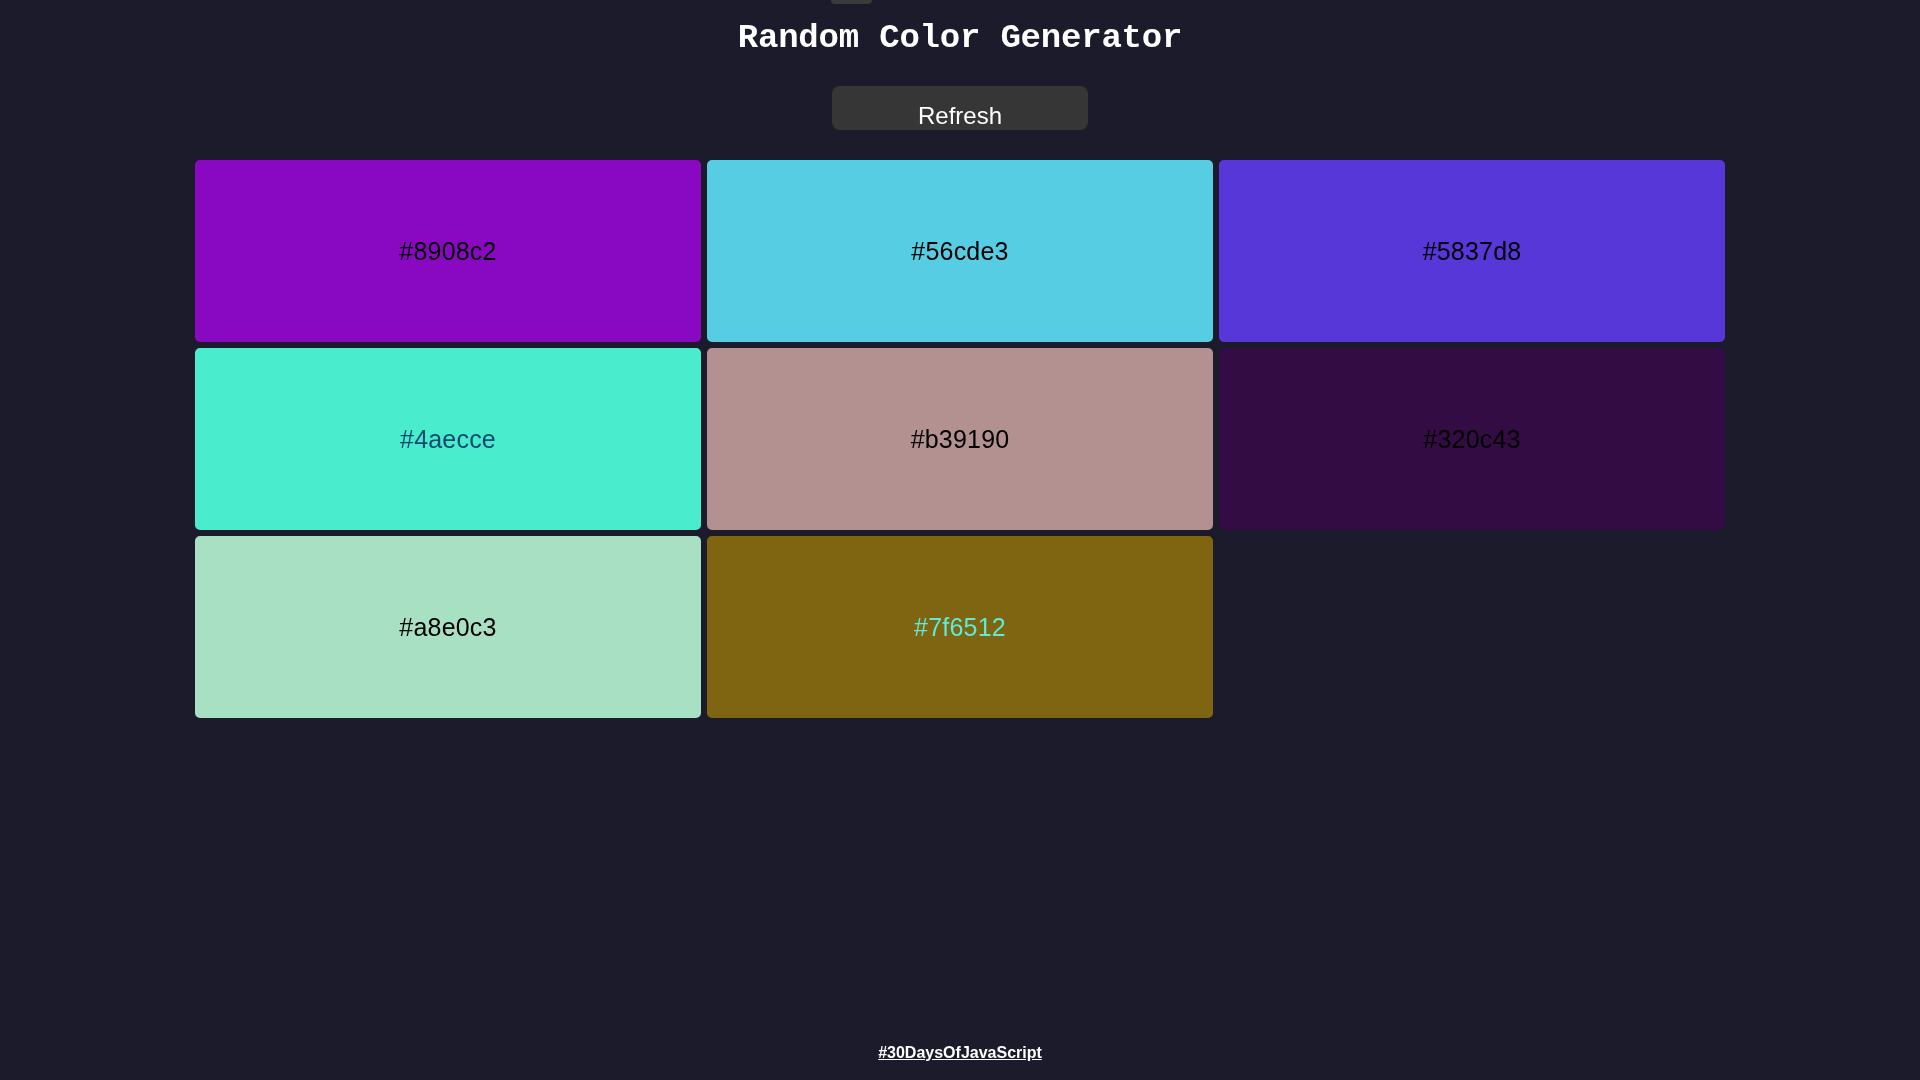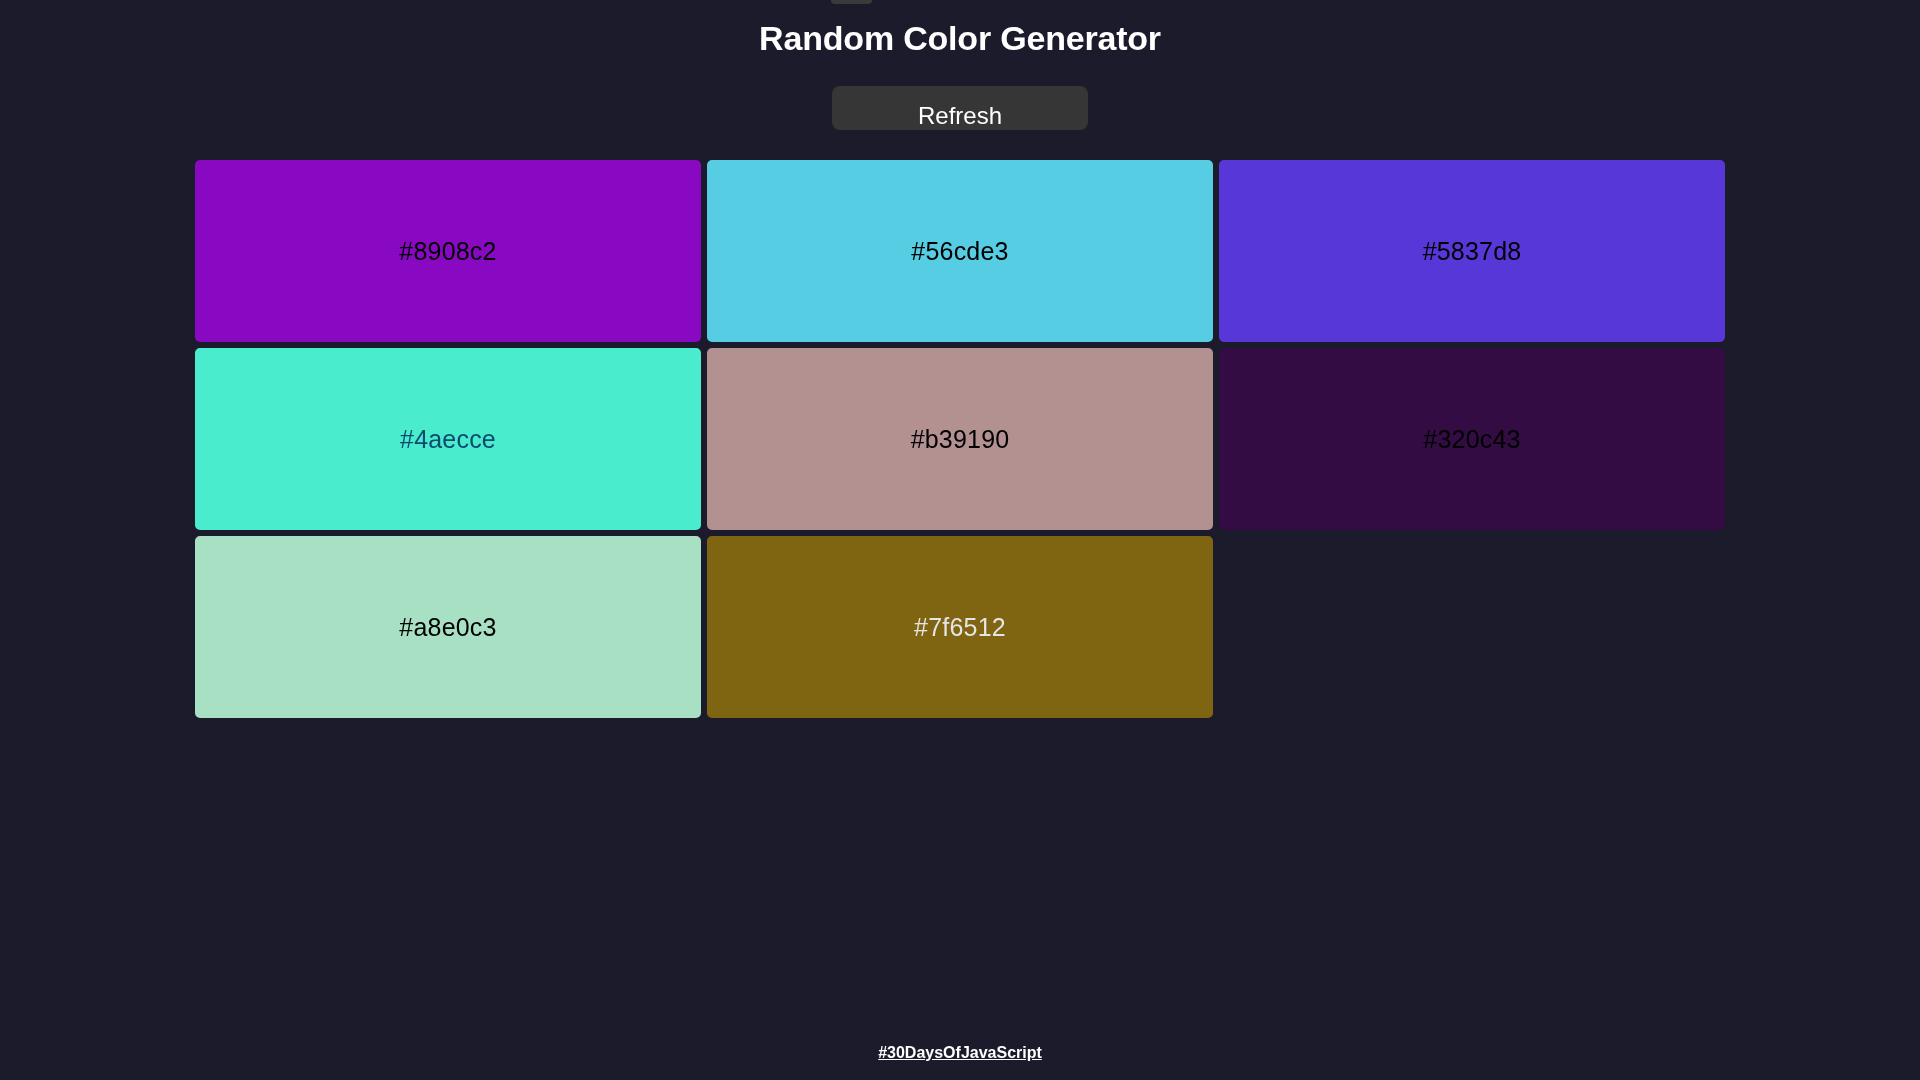--- a/index.html
+++ b/index.html
@@ -39,20 +39,21 @@
   }
 
   #page-title {
     font-size: 34px;
     font-weight: bold;
     letter-spacing: -0.2px;
     color: #ffffff;
     text-align: right;
     line-height: 1.18;
     margin-top: 6px;
+    font-family: Liberation Mono, monospace;
   }
 
   #refresh-button {
     margin-top: 28px;
     width: 256px;
     height: 44px;
     background: #363636;
     color: #ffffff;
     border: none;
     border-radius: 8px;
@@ -155,21 +156,21 @@
 
     <div class="color-card" style="background-color: rgb(50, 12, 67);">
       <span class="color-code" style="color: rgb(0, 0, 0);">#320c43</span>
     </div>
 
     <div class="color-card" style="background-color: rgb(168, 224, 195);">
       <span class="color-code" style="color: rgb(0, 0, 0);">#a8e0c3</span>
     </div>
 
     <div class="color-card" style="background-color: rgb(127, 101, 18);">
-      <span class="color-code" style="color: #e5e5e5;">#7f6512</span>
+      <span class="color-code" style="color: #5eead4;">#7f6512</span>
     </div>
 
   </div>
 </div>
 
 <footer id="site-footer">
   <span class="footer-line">
     <a href="#">#30DaysOfJavaScript</a>
   </span>
 </footer>

